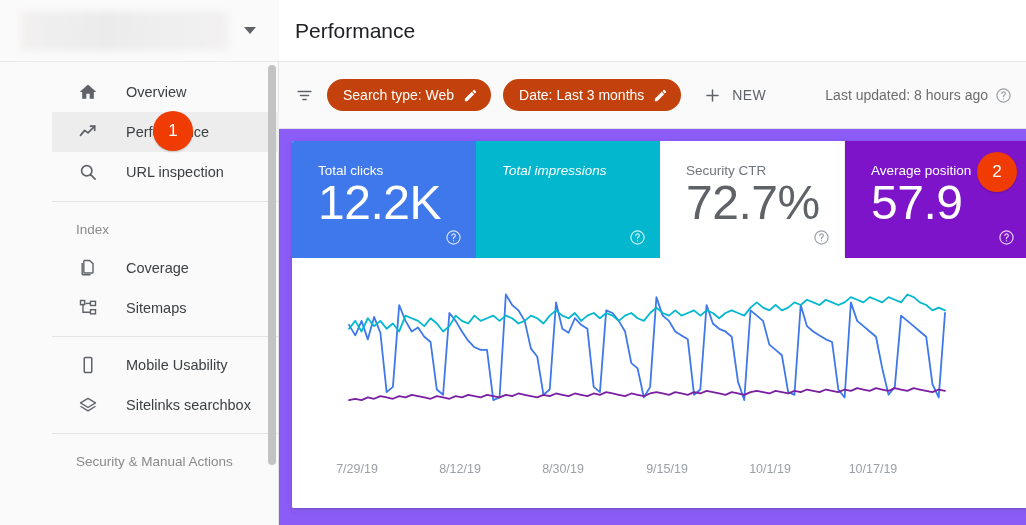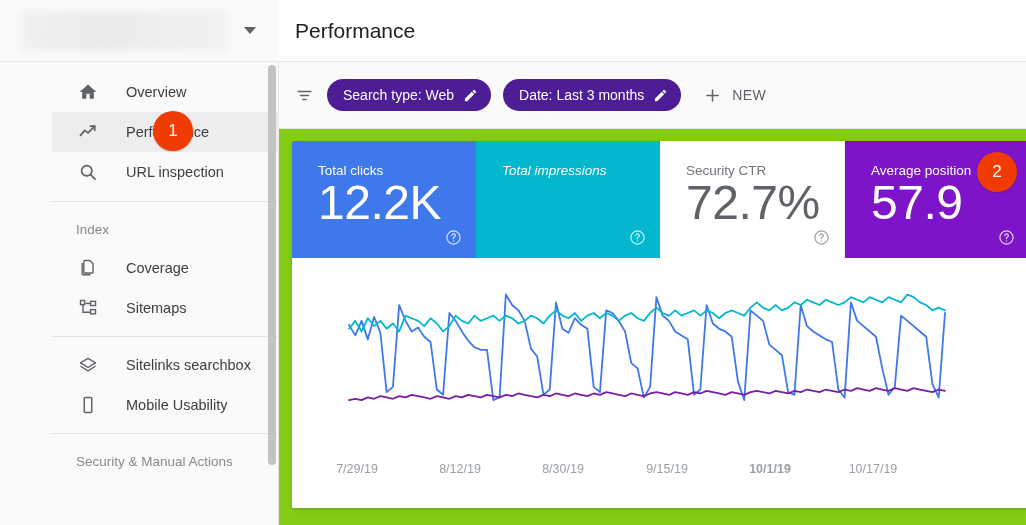--- a/index.html
+++ b/index.html
@@ -129,21 +129,21 @@
     padding: 0 14px 0 12px;
     background: #fafafa;
     border-bottom: 1px solid #e4e4e4;
   }
   .filter-icon { width: 26px; height: 26px; margin-right: 10px;
     display:flex; align-items:center; justify-content:center; }
   .chip {
     display: flex; align-items: center;
     height: 32px; padding: 0 13px 0 16px;
     border-radius: 16px;
-    background: #4c1d95;
+    background: #c2410c;
     color: #ffffff; font-size: 14px;
     margin-right: 12px; white-space: nowrap;
     cursor: pointer;
   }
   .chip .pencil { margin-left: 9px; display: flex; align-items: center; }
   .new-btn {
     display: flex; align-items: center;
     height: 32px; padding: 0 10px 0 4px;
     color: #5f6368; font-size: 14px; letter-spacing: .4px;
     margin-left: 2px; cursor: pointer;
@@ -151,21 +151,21 @@
   .new-btn .plus { width: 26px; height: 26px; display:flex; align-items:center; justify-content:center; margin-right: 7px;}
   .last-updated {
     margin-left: auto;
     display: flex; align-items: center;
     color: #6c6c6c; font-size: 14px; white-space: nowrap;
   }
   .last-updated .q { margin-left: 7px; display:flex; }
 
   .content {
     flex: 1 1 auto;
-    background: #84cc16;
+    background: #8b5cf6;
     padding: 12px 0 0 13px;
     overflow: hidden;
   }
   .perf-card {
     position: relative;
     width: 737px;
     background: #fff;
     border-radius: 2px;
     box-shadow: 0 1px 2px rgba(60,64,67,.22), 0 2px 6px rgba(60,64,67,.10);
     overflow: hidden;
@@ -281,34 +281,34 @@
           </span>
           <span class="lbl">Sitemaps</span>
         </div>
       </div>
 
       <div class="nav-sep"></div>
 
       <div class="nav-group">
         <div class="nav-item">
           <span class="ic">
+            <svg width="20" height="20" viewBox="0 0 24 24" fill="none" stroke="#5f6368" stroke-width="1.8">
+                <rect x="7.5" y="3" width="9" height="18" rx="1.2"></rect>
+              </svg>
+          </span>
+          <span class="lbl">Mobile Usability</span>
+        </div>
+        <div class="nav-item">
+          <span class="ic">
             <svg width="20" height="20" viewBox="0 0 24 24" fill="none" stroke="#5f6368" stroke-width="1.6" stroke-linejoin="round">
                 <polygon points="12,4 21,9.5 12,15 3,9.5"></polygon>
                 <polyline points="3,13.5 12,19 21,13.5"></polyline>
               </svg>
           </span>
           <span class="lbl">Sitelinks searchbox</span>
-        </div>
-        <div class="nav-item">
-          <span class="ic">
-            <svg width="20" height="20" viewBox="0 0 24 24" fill="none" stroke="#5f6368" stroke-width="1.8">
-                <rect x="7.5" y="3" width="9" height="18" rx="1.2"></rect>
-              </svg>
-          </span>
-          <span class="lbl">Mobile Usability</span>
         </div>
       </div>
 
       <div class="nav-sep"></div>
 
       <div class="nav-group">
         <div class="nav-section-head">
           <span class="sect-lbl">Security &amp; Manual Actions</span>
           <span class="chev down"></span>
         </div>
@@ -359,20 +359,30 @@
       <div class="new-btn">
         <span class="plus">
           <svg width="19" height="19" viewBox="0 0 24 24" stroke="#5f6368" stroke-width="1.9" stroke-linecap="round">
               <line x1="12" y1="5" x2="12" y2="19"></line>
               <line x1="5" y1="12" x2="19" y2="12"></line>
             </svg>
         </span>
         <span>NEW</span>
       </div>
 
+      <div class="last-updated">
+        <span>Last updated: 8 hours ago</span>
+        <span class="q">
+          <svg width="17" height="17" viewBox="0 0 24 24" fill="none" stroke="#9aa0a6" stroke-width="1.7">
+              <circle cx="12" cy="12" r="9.3"></circle>
+              <path d="M9.6 9.3a2.5 2.5 0 1 1 3.3 2.4c-.7.3-.9.8-.9 1.5v.5" stroke-linecap="round"></path>
+              <circle cx="12" cy="16.8" r=".95" fill="#9aa0a6" stroke="none"></circle>
+            </svg>
+        </span>
+      </div>
     </div>
 
     <div class="content">
       <div class="perf-card">
 
         <div class="metrics">
 
           <div class="metric m-clicks">
             <div class="m-label">Total clicks</div>
             <div class="m-value">12.2K</div>
@@ -426,21 +436,21 @@
           <svg class="chart-svg" id="chart-svg" viewBox="0 0 737 200" preserveAspectRatio="none">
               <path d="M57.00 66.84 L63.27 77.40 L69.55 62.88 L75.82 81.36 L82.09 58.92 L88.37 74.76 L94.64 134.16 L100.92 128.88 L107.19 47.04 L113.46 62.88 L119.74 73.44 L126.01 69.48 L132.28 78.72 L138.56 84.00 L144.83 131.52 L151.11 136.80 L157.38 54.96 L163.65 62.88 L169.93 73.44 L176.20 82.68 L182.47 89.28 L188.75 91.92 L195.02 91.92 L201.29 142.08 L207.57 139.44 L213.84 36.48 L220.12 47.04 L226.39 52.32 L232.66 62.88 L238.94 90.60 L245.21 98.52 L251.48 136.80 L257.76 131.52 L264.03 44.40 L270.31 70.80 L276.58 74.76 L282.85 60.24 L289.13 66.84 L295.40 70.80 L301.67 128.88 L307.95 134.16 L314.22 52.32 L320.49 54.96 L326.77 62.88 L333.04 73.44 L339.32 105.12 L345.59 110.40 L351.86 139.44 L358.14 128.88 L364.41 39.12 L370.68 57.60 L376.96 62.88 L383.23 73.44 L389.51 77.40 L395.78 81.36 L402.05 136.80 L408.33 131.52 L414.60 47.04 L420.87 65.52 L427.15 70.80 L433.42 73.44 L439.69 78.72 L445.97 123.60 L452.24 142.08 L458.52 52.32 L464.79 57.60 L471.06 62.88 L477.34 86.64 L483.61 91.92 L489.88 97.20 L496.16 134.16 L502.43 136.80 L508.71 47.04 L514.98 68.16 L521.25 73.44 L527.53 77.40 L533.80 81.36 L540.07 84.00 L546.35 131.52 L552.62 139.44 L558.89 44.40 L565.17 62.88 L571.44 68.16 L577.72 73.44 L583.99 78.72 L590.26 110.40 L596.54 136.80 L602.81 128.88 L609.08 57.60 L615.36 62.88 L621.63 68.16 L627.91 73.44 L634.18 78.72 L640.45 126.24 L646.73 139.44 L653.00 54.96" fill="none" stroke="#3E78EA" stroke-width="1.8" stroke-linejoin="round" stroke-linecap="round" vector-effect="non-scaling-stroke"></path>
               <path d="M57.00 70.80 L63.27 62.88 L69.55 73.44 L75.82 60.24 L82.09 68.16 L88.37 62.88 L94.64 70.80 L100.92 65.52 L107.19 73.44 L113.46 57.60 L119.74 60.24 L126.01 62.88 L132.28 68.16 L138.56 60.24 L144.83 65.52 L151.11 73.44 L157.38 68.16 L163.65 57.60 L169.93 62.88 L176.20 65.52 L182.47 57.60 L188.75 62.88 L195.02 60.24 L201.29 57.60 L207.57 62.88 L213.84 57.60 L220.12 60.24 L226.39 65.52 L232.66 62.88 L238.94 57.60 L245.21 60.24 L251.48 65.52 L257.76 57.60 L264.03 52.32 L270.31 57.60 L276.58 60.24 L282.85 54.96 L289.13 62.88 L295.40 57.60 L301.67 54.96 L307.95 60.24 L314.22 54.96 L320.49 57.60 L326.77 62.88 L333.04 57.60 L339.32 54.96 L345.59 60.24 L351.86 62.88 L358.14 54.96 L364.41 49.68 L370.68 54.96 L376.96 57.60 L383.23 52.32 L389.51 57.60 L395.78 54.96 L402.05 52.32 L408.33 57.60 L414.60 52.32 L420.87 54.96 L427.15 60.24 L433.42 54.96 L439.69 52.32 L445.97 54.96 L452.24 57.60 L458.52 49.68 L464.79 44.40 L471.06 49.68 L477.34 52.32 L483.61 47.04 L489.88 52.32 L496.16 49.68 L502.43 44.40 L508.71 47.04 L514.98 41.76 L521.25 44.40 L527.53 47.04 L533.80 41.76 L540.07 44.40 L546.35 47.04 L552.62 44.40 L558.89 39.12 L565.17 41.76 L571.44 44.40 L577.72 39.12 L583.99 41.76 L590.26 44.40 L596.54 39.12 L602.81 41.76 L609.08 44.40 L615.36 36.48 L621.63 39.12 L627.91 44.40 L634.18 47.04 L640.45 52.32 L646.73 49.68 L653.00 52.32" fill="none" stroke="#03B8CE" stroke-width="1.8" stroke-linejoin="round" stroke-linecap="round" vector-effect="non-scaling-stroke"></path>
               <path d="M57.00 142.08 L63.27 140.76 L69.55 142.08 L75.82 139.44 L82.09 140.76 L88.37 138.12 L94.64 139.44 L100.92 140.76 L107.19 138.12 L113.46 139.44 L119.74 136.80 L126.01 138.12 L132.28 139.44 L138.56 140.76 L144.83 138.12 L151.11 139.44 L157.38 140.76 L163.65 138.12 L169.93 139.44 L176.20 136.80 L182.47 138.12 L188.75 139.44 L195.02 136.80 L201.29 138.12 L207.57 139.44 L213.84 136.80 L220.12 138.12 L226.39 135.48 L232.66 136.80 L238.94 138.12 L245.21 139.44 L251.48 136.80 L257.76 138.12 L264.03 135.48 L270.31 136.80 L276.58 138.12 L282.85 135.48 L289.13 136.80 L295.40 138.12 L301.67 135.48 L307.95 136.80 L314.22 134.16 L320.49 135.48 L326.77 136.80 L333.04 138.12 L339.32 135.48 L345.59 136.80 L351.86 138.12 L358.14 135.48 L364.41 134.16 L370.68 135.48 L376.96 136.80 L383.23 134.16 L389.51 135.48 L395.78 136.80 L402.05 134.16 L408.33 135.48 L414.60 132.84 L420.87 134.16 L427.15 135.48 L433.42 136.80 L439.69 134.16 L445.97 135.48 L452.24 136.80 L458.52 134.16 L464.79 132.84 L471.06 134.16 L477.34 135.48 L483.61 132.84 L489.88 134.16 L496.16 135.48 L502.43 132.84 L508.71 134.16 L514.98 131.52 L521.25 132.84 L527.53 134.16 L533.80 131.52 L540.07 132.84 L546.35 134.16 L552.62 131.52 L558.89 132.84 L565.17 130.20 L571.44 131.52 L577.72 132.84 L583.99 130.20 L590.26 131.52 L596.54 132.84 L602.81 130.20 L609.08 131.52 L615.36 132.84 L621.63 130.20 L627.91 131.52 L634.18 132.84 L640.45 134.16 L646.73 131.52 L653.00 132.84" fill="none" stroke="#7B1FA2" stroke-width="1.8" stroke-linejoin="round" stroke-linecap="round" vector-effect="non-scaling-stroke"></path>
             </svg>
           <div class="x-axis" id="x-axis">
               <div class="x-tick" style="left: 65px;">7/29/19</div>
               <div class="x-tick" style="left: 168px;">8/12/19</div>
               <div class="x-tick" style="left: 271px;">8/30/19</div>
               <div class="x-tick" style="left: 375px;">9/15/19</div>
-              <div class="x-tick" style="left: 478px; font-weight: bold;">10/1/19</div>
+              <div class="x-tick" style="left: 478px;">10/1/19</div>
               <div class="x-tick" style="left: 581px;">10/17/19</div>
             </div>
         </div>
 
       </div>
     </div>
   </div>
 </div>
 
 </body></html>

